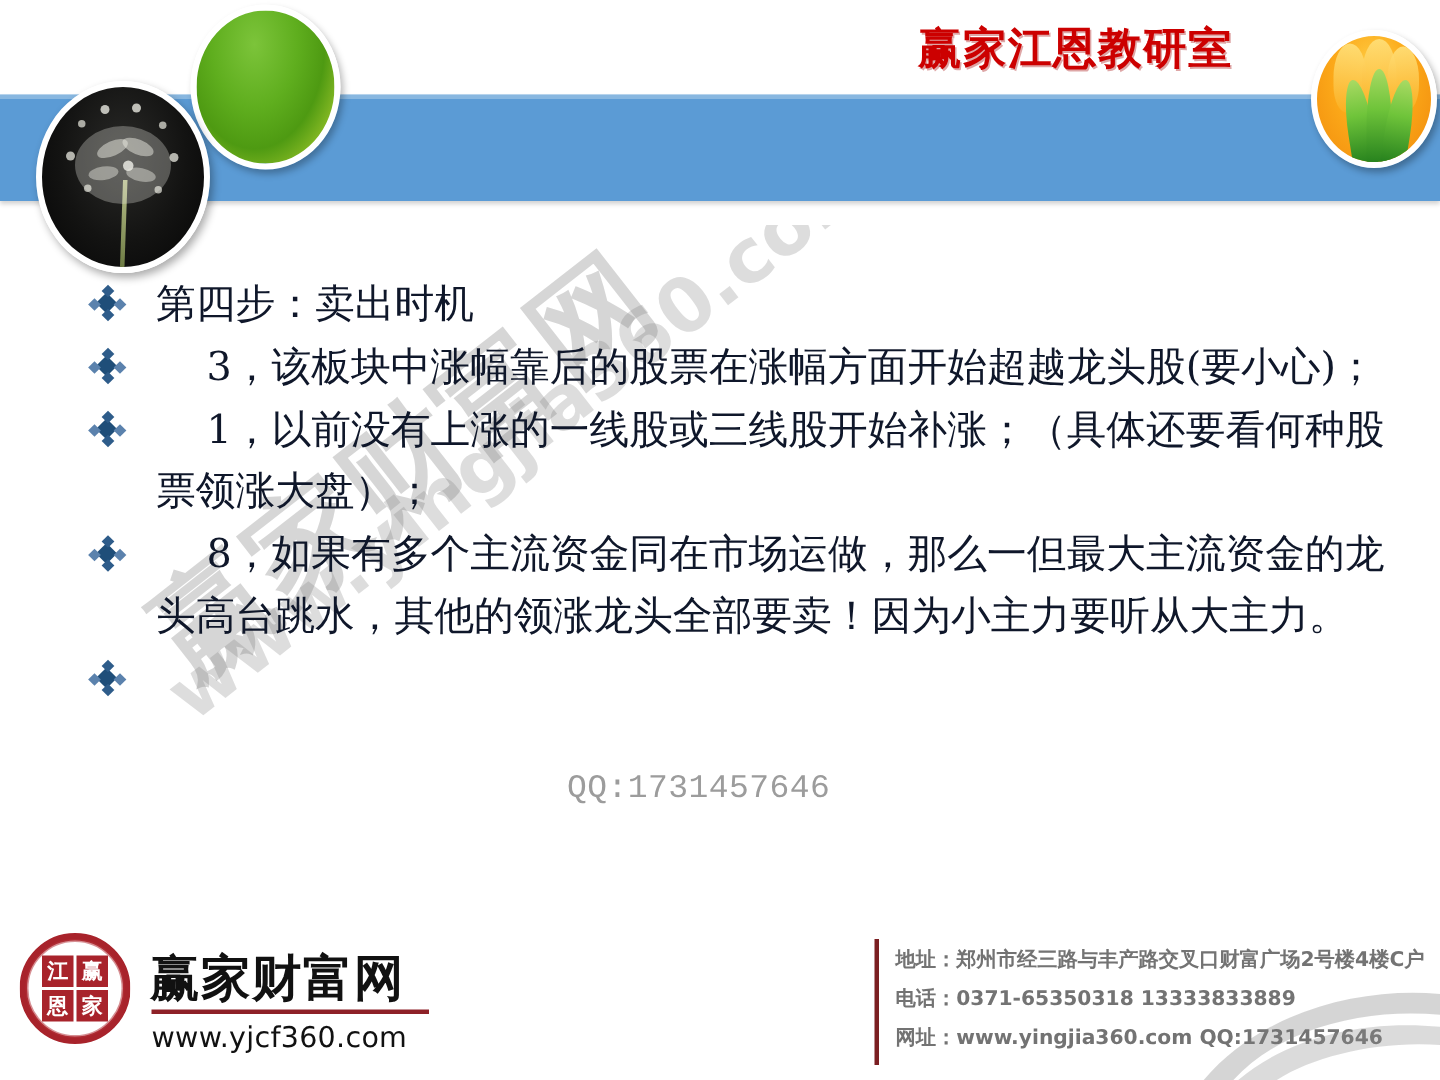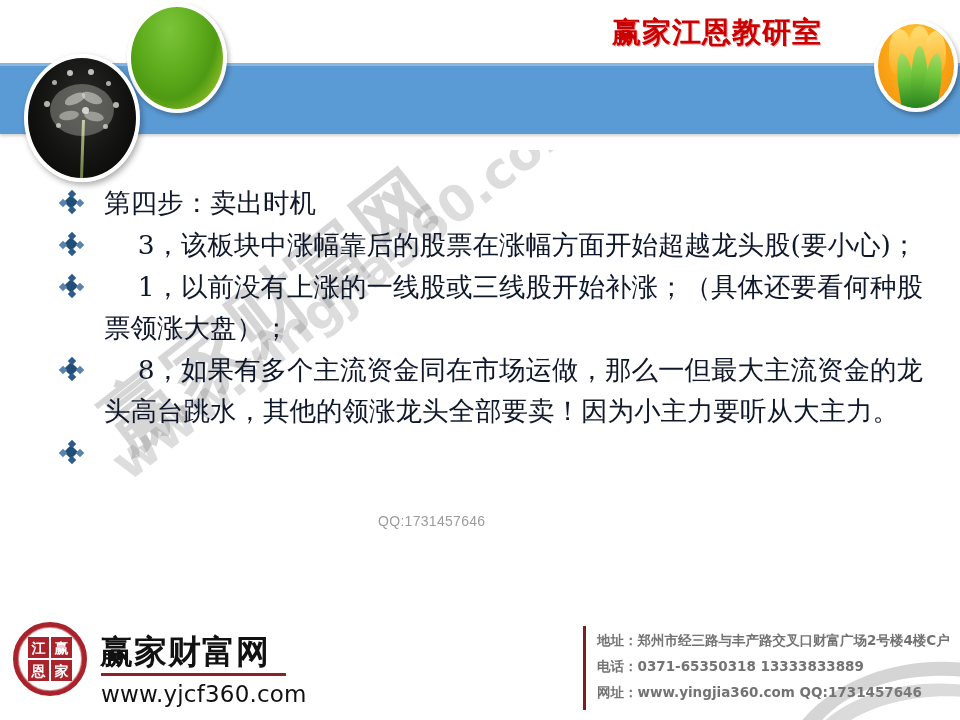--- a/index.html
+++ b/index.html
@@ -158,22 +158,22 @@
     font-weight: 700;
     color: rgba(125,125,125,0.26);
     white-space: nowrap;
     transform: rotate(-38deg);
     transform-origin: left center;
   }
   .wm-qq {
     position: absolute;
     left: 378px;
     top: 513px;
-    font-family: Liberation Sans, sans-serif;
-    font-size: 14px;
+    font-family: Liberation Mono, monospace;
+    font-size: 22px;
     font-weight: 400;
     color: #9c9c9c;
     letter-spacing: 0.3px;
   }
 
   
   .content {
     position: absolute;
     left: 52px;
     top: 182px;
@@ -291,21 +291,21 @@
     top: 673px;
     width: 185px;
     height: 3px;
     background: #8E2128;
   }
   .brand-url {
     position: absolute;
     left: 101px;
     top: 681px;
     font-family: "DejaVu Sans", sans-serif;
-    font-size: 23px;
+    font-size: 19px;
     font-weight: 400;
     color: #111111;
     letter-spacing: 0.2px;
     white-space: nowrap;
   }
 
   .contact-divider {
     position: absolute;
     left: 583px;
     top: 626px;

